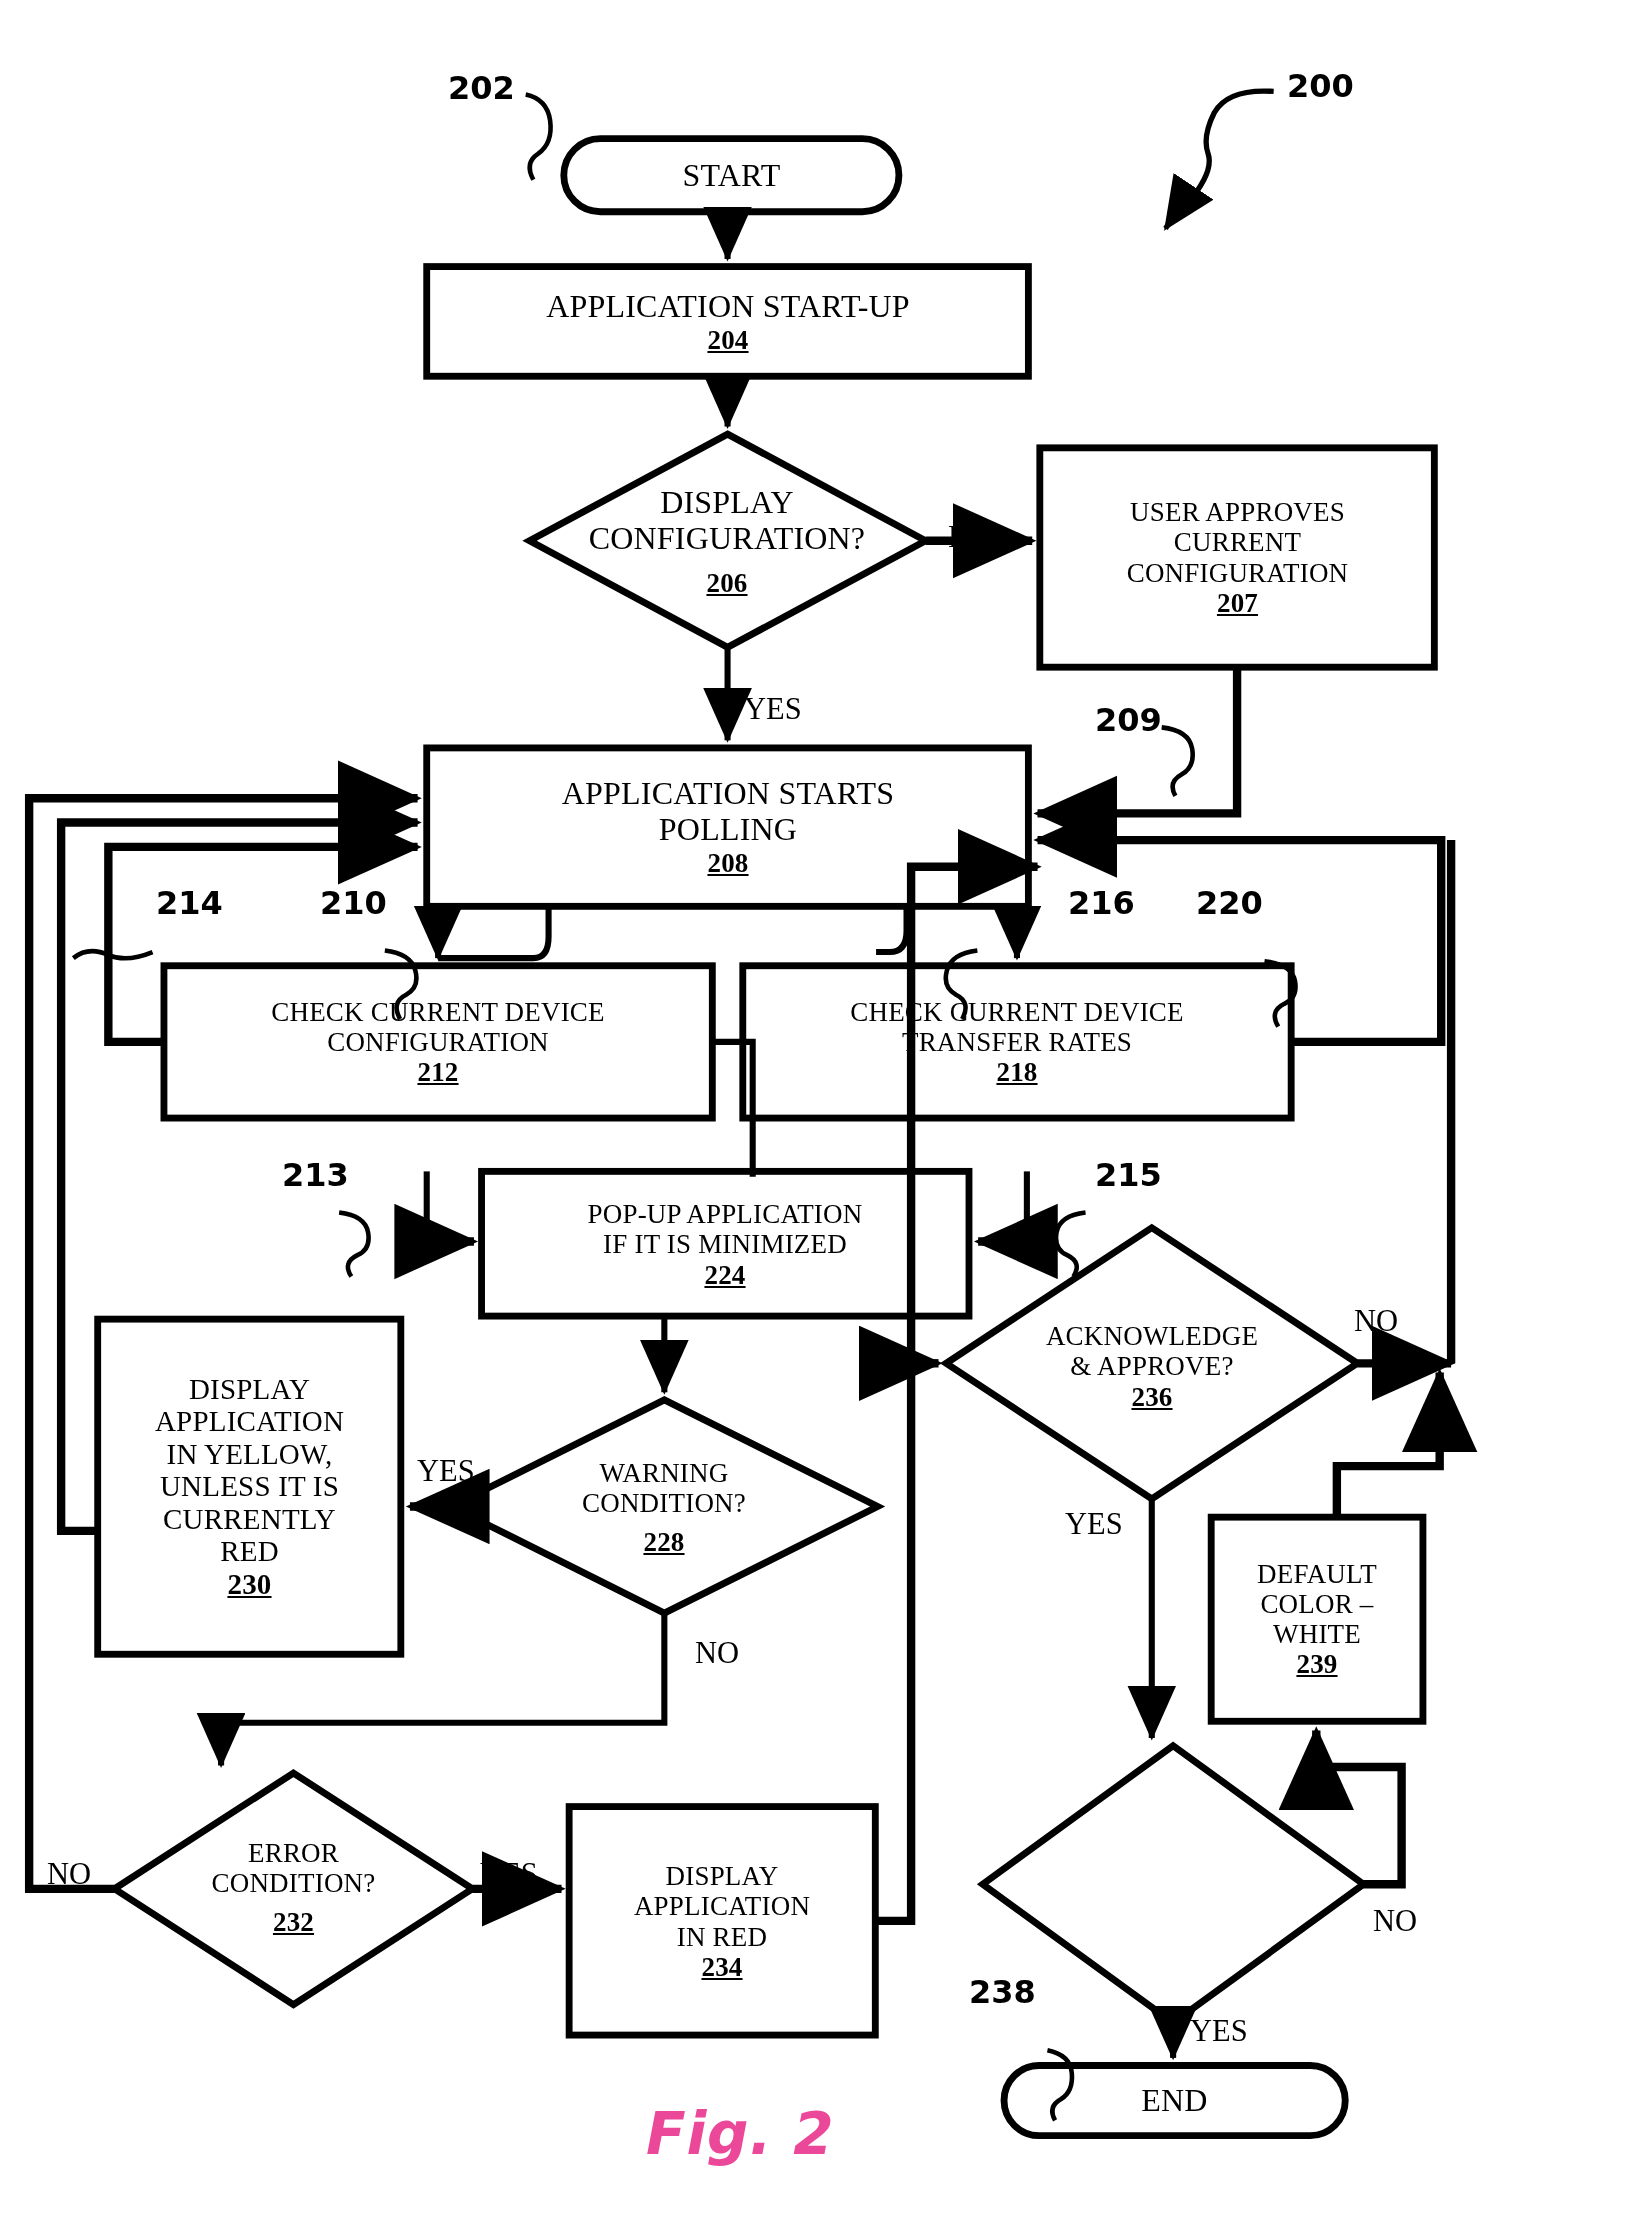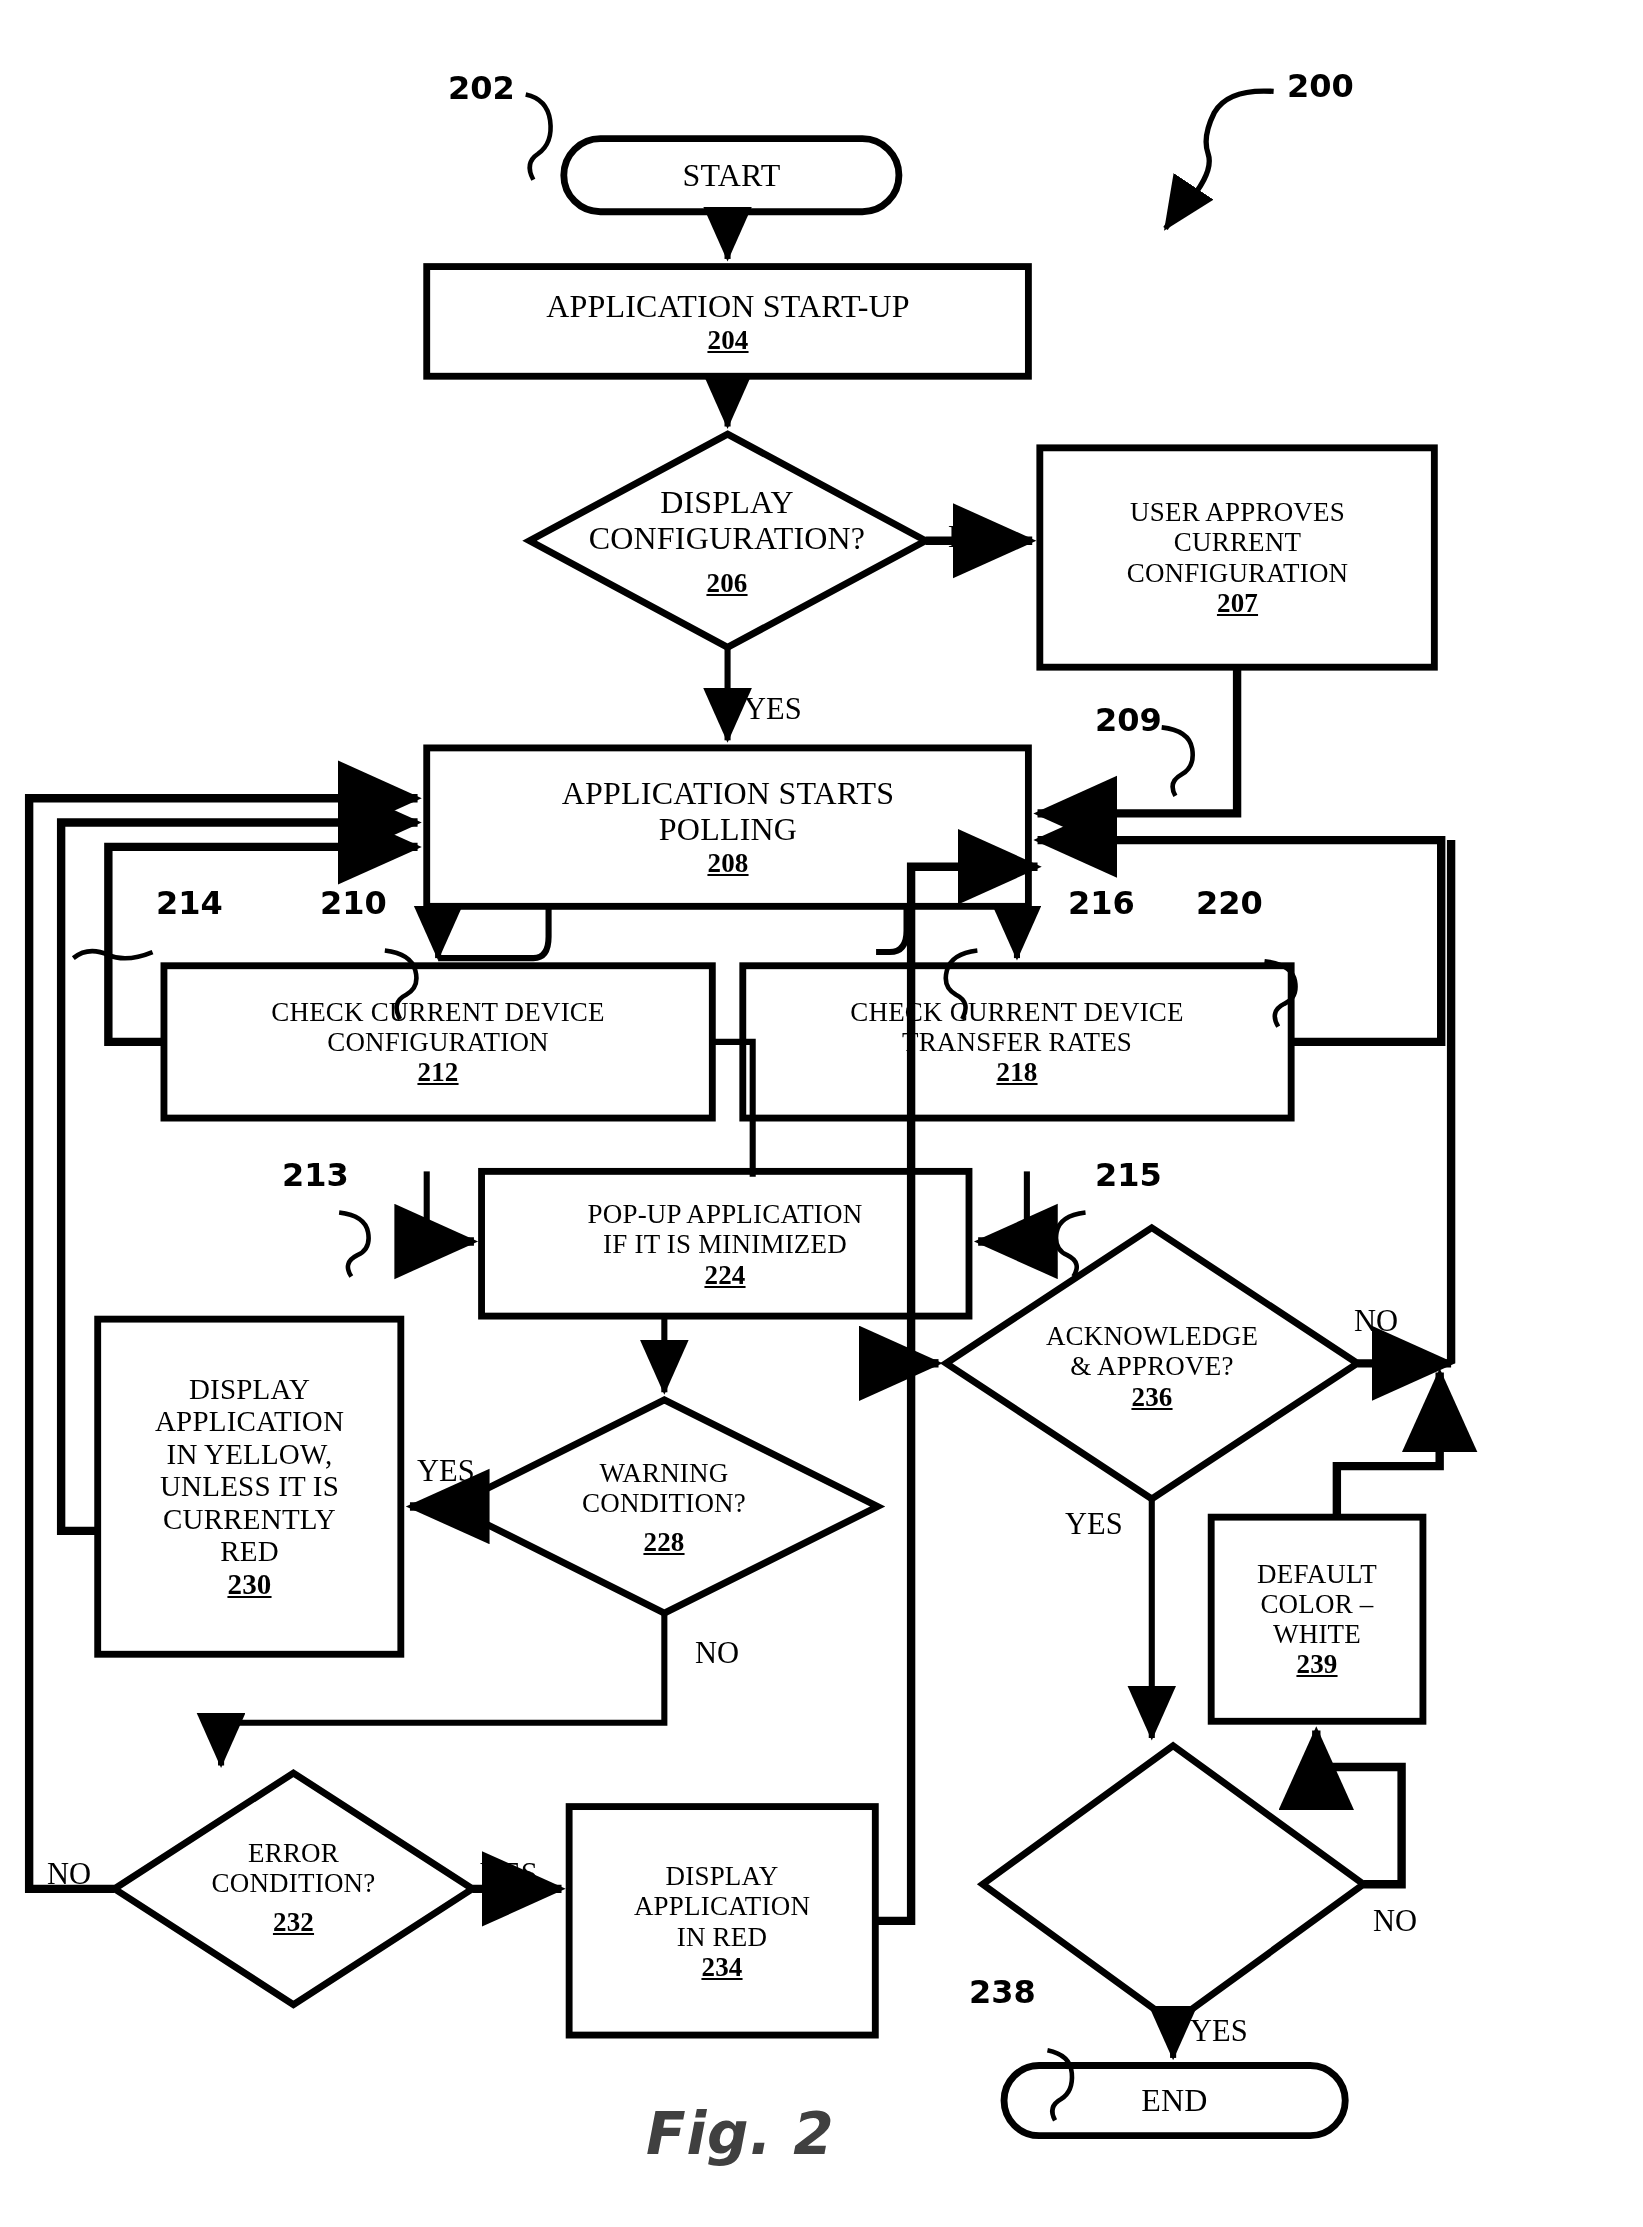--- a/index.html
+++ b/index.html
@@ -49,21 +49,21 @@
     font-size:30.5px;
     color:#000;
     white-space:nowrap;
   }
   .figcap{
     position:absolute;
     font-family:"DejaVu Sans", sans-serif;
     font-style:italic;
     font-weight:bold;
     font-size:58px;
-    color:#404040;
+    color:#ec4899;
     letter-spacing:0.8px;
   }
   .t38{font-size:29px;}
   .t40{font-size:27px;}
   .t42{font-size:32px;}
 </style>
 </head>
 <body>
 
 <div id="page">

